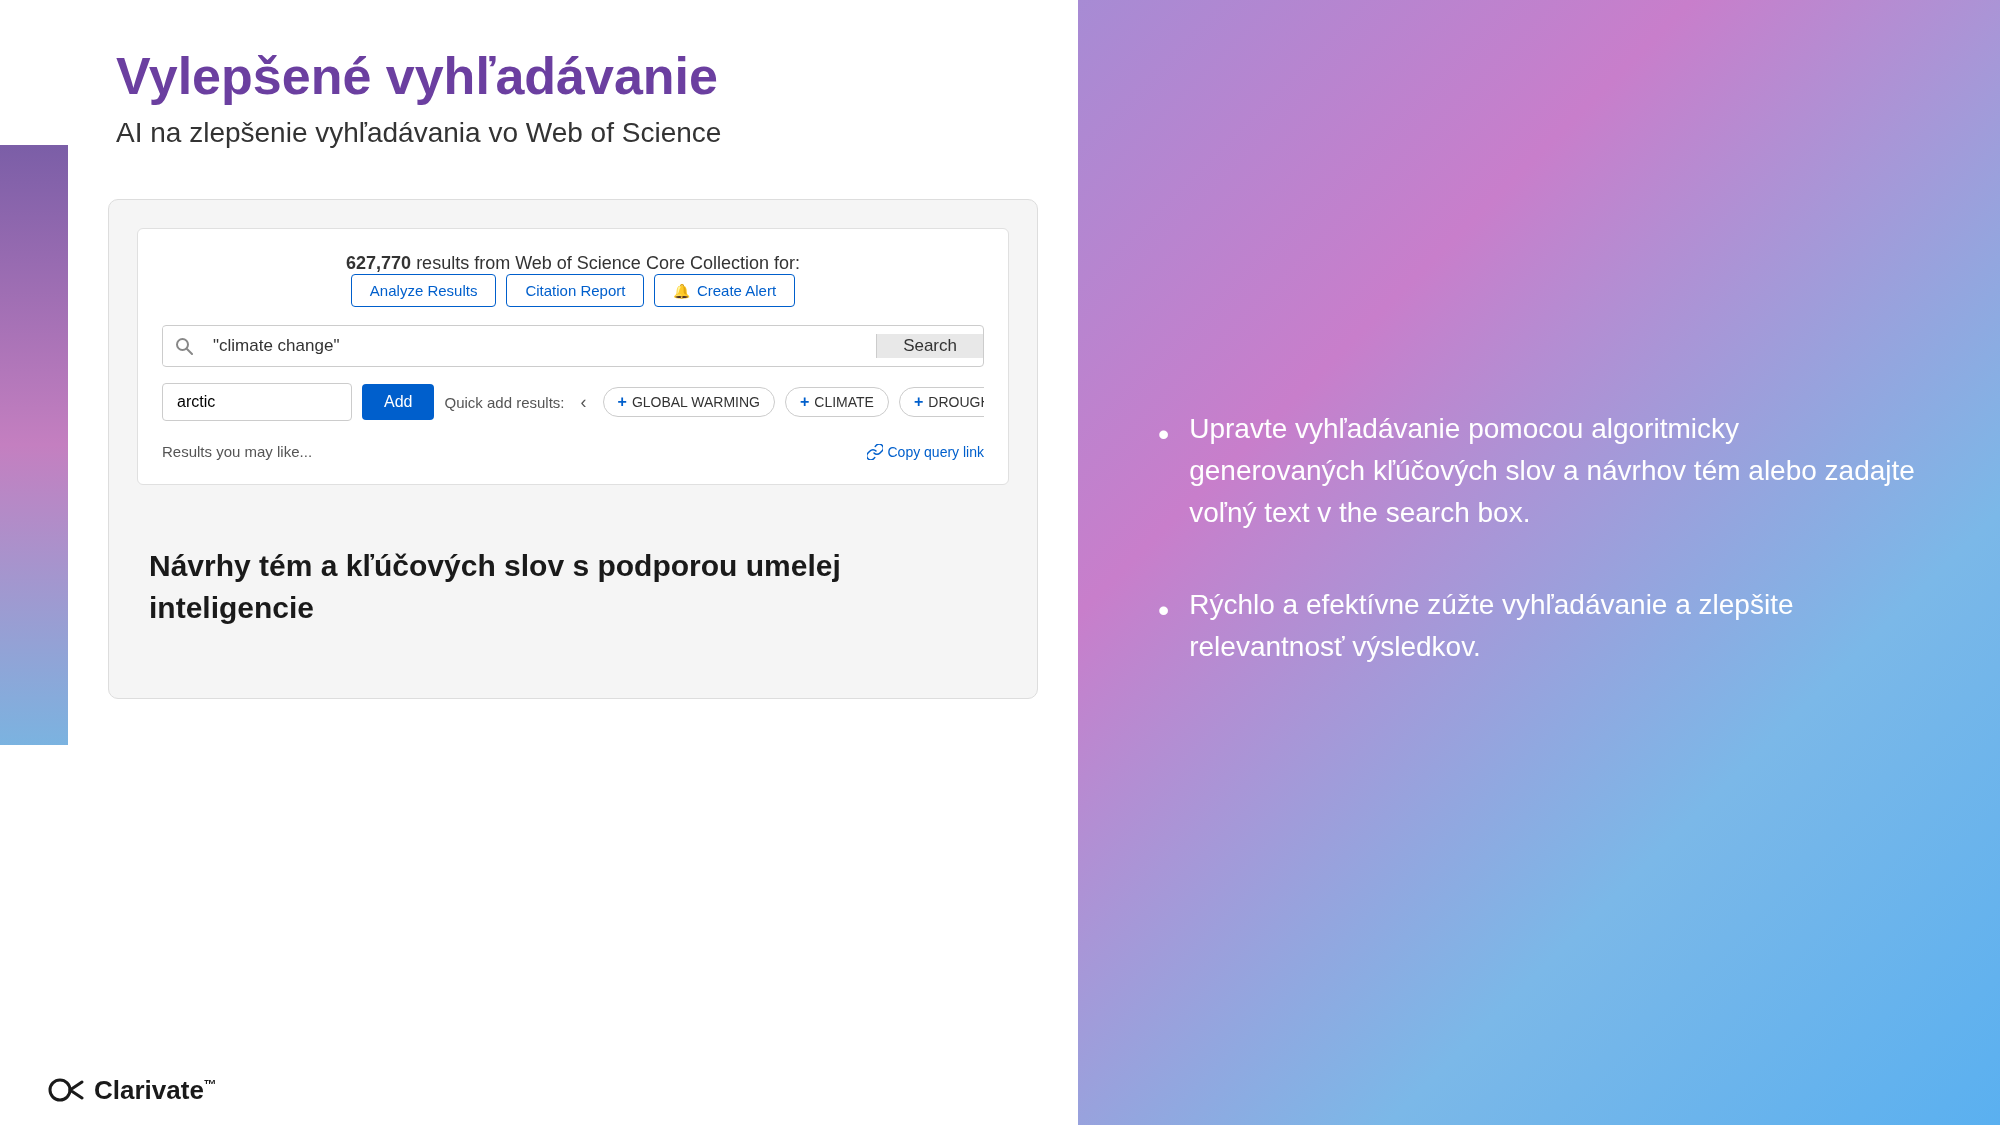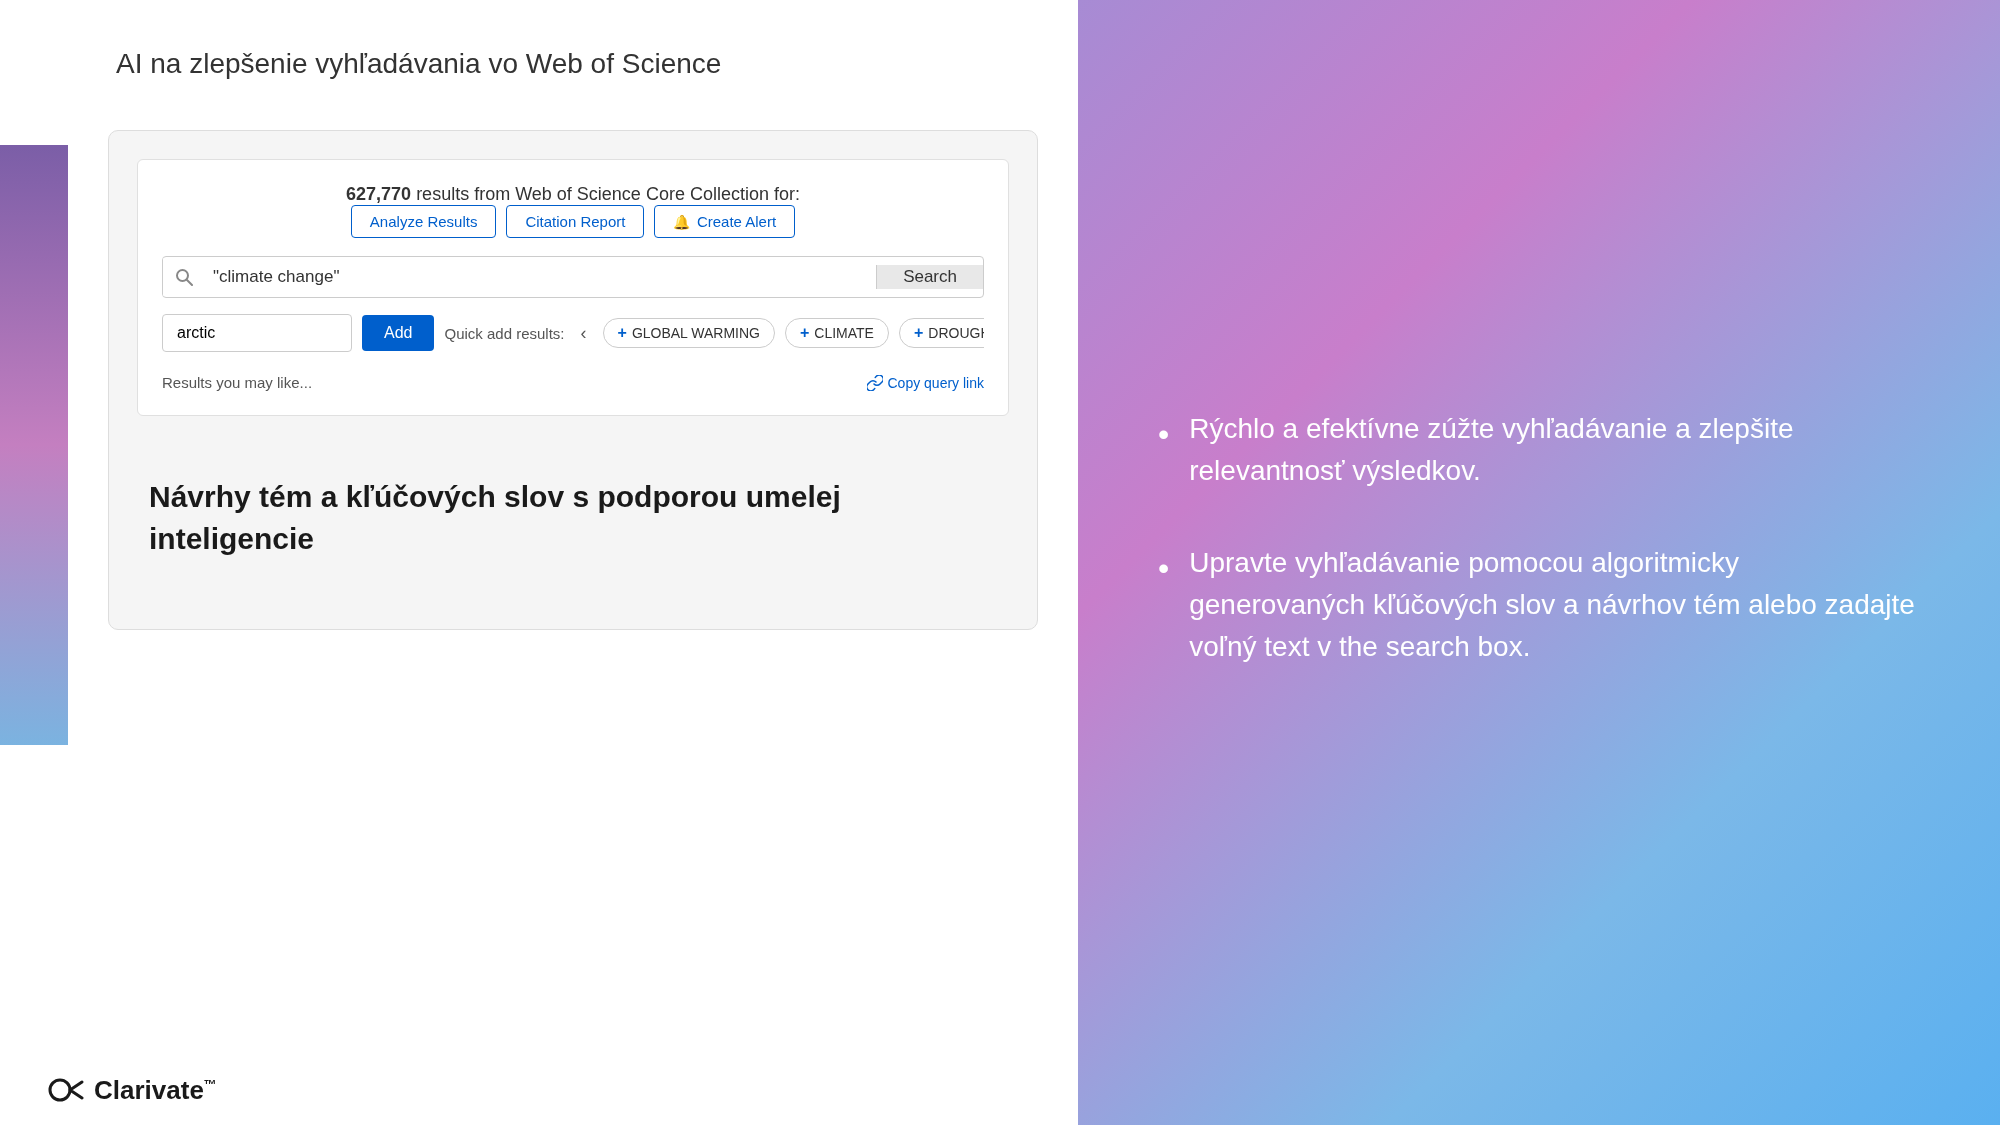--- a/index.html
+++ b/index.html
@@ -373,20 +373,21 @@
     }
   </style>
 </head>
 <body>
 
 <div class="left-bar"></div>
 
 <div class="main-content">
 
   <div class="header">
+    <h1 class="page-title">Vylepšené vyhľadávanie</h1>
     <p class="page-subtitle">AI na zlepšenie vyhľadávania vo Web of Science</p>
   </div>
 
   <div class="browser-mockup">
     <div class="browser-inner">
 
       <div class="results-bar">
         <div class="results-count">
           <strong>627,770</strong>
           <span>results from Web of Science Core Collection for:</span>
@@ -454,24 +455,24 @@
     </div>
 
     <div class="proposal-text">Návrhy tém a kľúčových slov s podporou umelej inteligencie</div>
   </div>
 
 </div>
 
 <div class="right-panel">
   <ul class="bullet-list">
     <li>
-      <span>Rýchlo a efektívne zúžte vyhľadávanie a zlepšite relevantnosť výsledkov.</span>
+      <span>Upravte vyhľadávanie pomocou algoritmicky generovaných kľúčových slov a návrhov tém alebo zadajte voľný text v the search box.</span>
     </li>
     <li>
-      <span>Upravte vyhľadávanie pomocou algoritmicky generovaných kľúčových slov a návrhov tém alebo zadajte voľný text v the search box.</span>
+      <span>Rýchlo a efektívne zúžte vyhľadávanie a zlepšite relevantnosť výsledkov.</span>
     </li>
   </ul>
 </div>
 
 <div class="footer">
   <div class="clarivate-logo">
     <svg class="logo-icon" viewBox="0 0 36 36" fill="none">
       <circle cx="12" cy="18" r="10" stroke="#1a1a1a" stroke-width="3" fill="none"></circle>
       <path d="M22 18 L34 10 M22 18 L34 26" stroke="#1a1a1a" stroke-width="3" stroke-linecap="round"></path>
     </svg>

